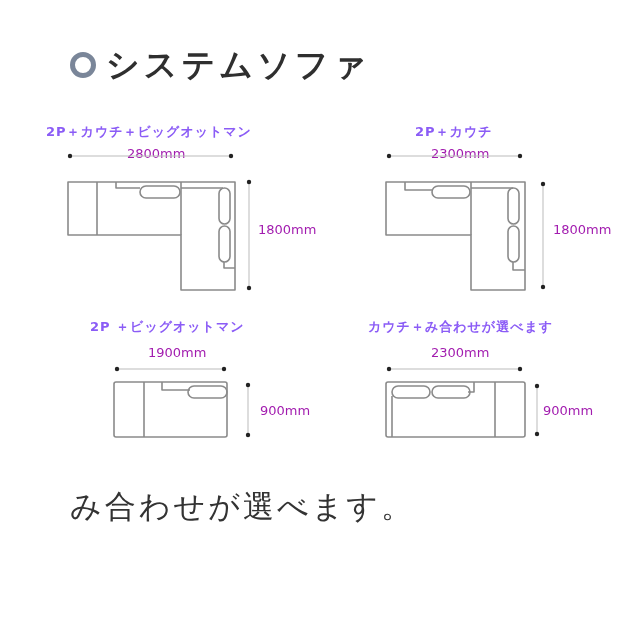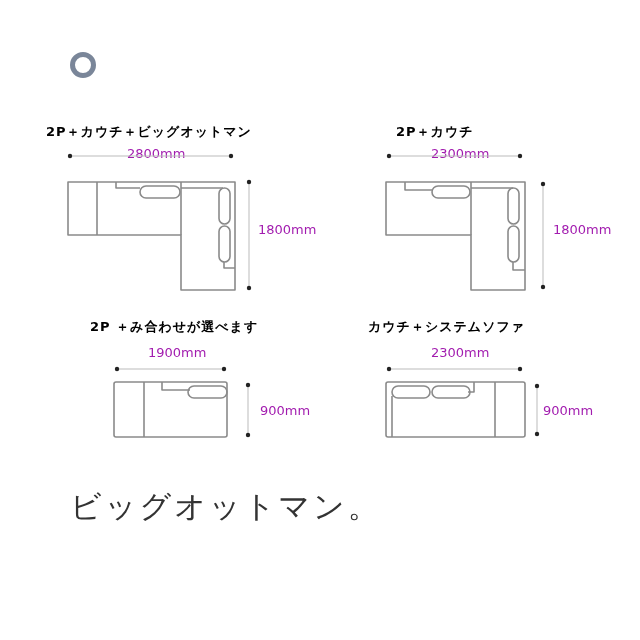--- a/index.html
+++ b/index.html
@@ -1,45 +1,46 @@
 <!DOCTYPE html>
 <html><head>
 <meta charset="utf-8">
 <style>
   html, body { margin:0; padding:0; background:#ffffff; }
   body { width:640px; height:640px; position:relative; overflow:hidden;
          font-family: "DejaVu Sans", "Liberation Sans", sans-serif; color:#333; }
   .title { position:absolute; left:70px; top:40px; height:50px; display:flex; align-items:center; }
   .title .ring { width:26px; height:26px; border-radius:50%; border:5px solid #7a8699; box-sizing:border-box; margin-right:10px; }
   .title .text { font-size:33px; font-weight:bold; color:#2f2f2f; letter-spacing:4px; }
-  .label { position:absolute; font-size:13px; font-weight:bold; color:#000000; white-space:nowrap; letter-spacing:1px; }
+  .label { position:absolute; font-size:13px; font-weight:bold; color:#8b5cf6; white-space:nowrap; letter-spacing:1px; }
   .dim { position:absolute; font-size:13px; color:#a21caf; white-space:nowrap; }
   svg.diagram { position:absolute; left:0; top:0; }
   .caption { position:absolute; left:70px; top:478px; width:530px; font-size:31px; line-height:56px; color:#333; letter-spacing:3px; }
 </style>
 </head>
 <body>
 
 <div class="title">
   <div class="ring"></div>
+  <span class="text">システムソファ</span>
 </div>
 
 <div class="label" style="left:46px; top:123px;">2P＋カウチ＋ビッグオットマン</div>
 <div class="dim" style="left:127px; top:146px;">2800mm</div>
 <div class="dim" style="left:258px; top:222px;">1800mm</div>
 
-<div class="label" style="left:396px; top:123px;">2P＋カウチ</div>
+<div class="label" style="left:415px; top:123px;">2P＋カウチ</div>
 <div class="dim" style="left:431px; top:146px;">2300mm</div>
 <div class="dim" style="left:553px; top:222px;">1800mm</div>
 
-<div class="label" style="left:90px; top:318px;">2P ＋み合わせが選べます</div>
+<div class="label" style="left:90px; top:318px;">2P ＋ビッグオットマン</div>
 <div class="dim" style="left:148px; top:345px;">1900mm</div>
 <div class="dim" style="left:260px; top:403px;">900mm</div>
 
-<div class="label" style="left:368px; top:318px;">カウチ＋システムソファ</div>
+<div class="label" style="left:368px; top:318px;">カウチ＋み合わせが選べます</div>
 <div class="dim" style="left:431px; top:345px;">2300mm</div>
 <div class="dim" style="left:543px; top:403px;">900mm</div>
 
 <svg class="diagram" width="640" height="640" viewBox="0 0 640 640">
   <g fill="none" stroke="#8a8a8a" stroke-width="1.6" stroke-linejoin="round">
 
     <g>
       <path d="M68,182 H235 V290 H181 V235 H68 Z"></path>
       <line x1="97" y1="182" x2="97" y2="235"></line>
       <line x1="181" y1="182" x2="181" y2="235"></line>
@@ -103,14 +104,14 @@
     <circle cx="248" cy="385" r="2.2"></circle>
       <circle cx="248" cy="435" r="2.2"></circle>
     <circle cx="389" cy="369" r="2.2"></circle>
       <circle cx="520" cy="369" r="2.2"></circle>
     <circle cx="537" cy="386" r="2.2"></circle>
       <circle cx="537" cy="434" r="2.2"></circle>
   </g>
 </svg>
 
 <div class="caption">
-  <div>ビッグオットマン。</div>
+  <div>み合わせが選べます。</div>
 </div>
 
 </body></html>

